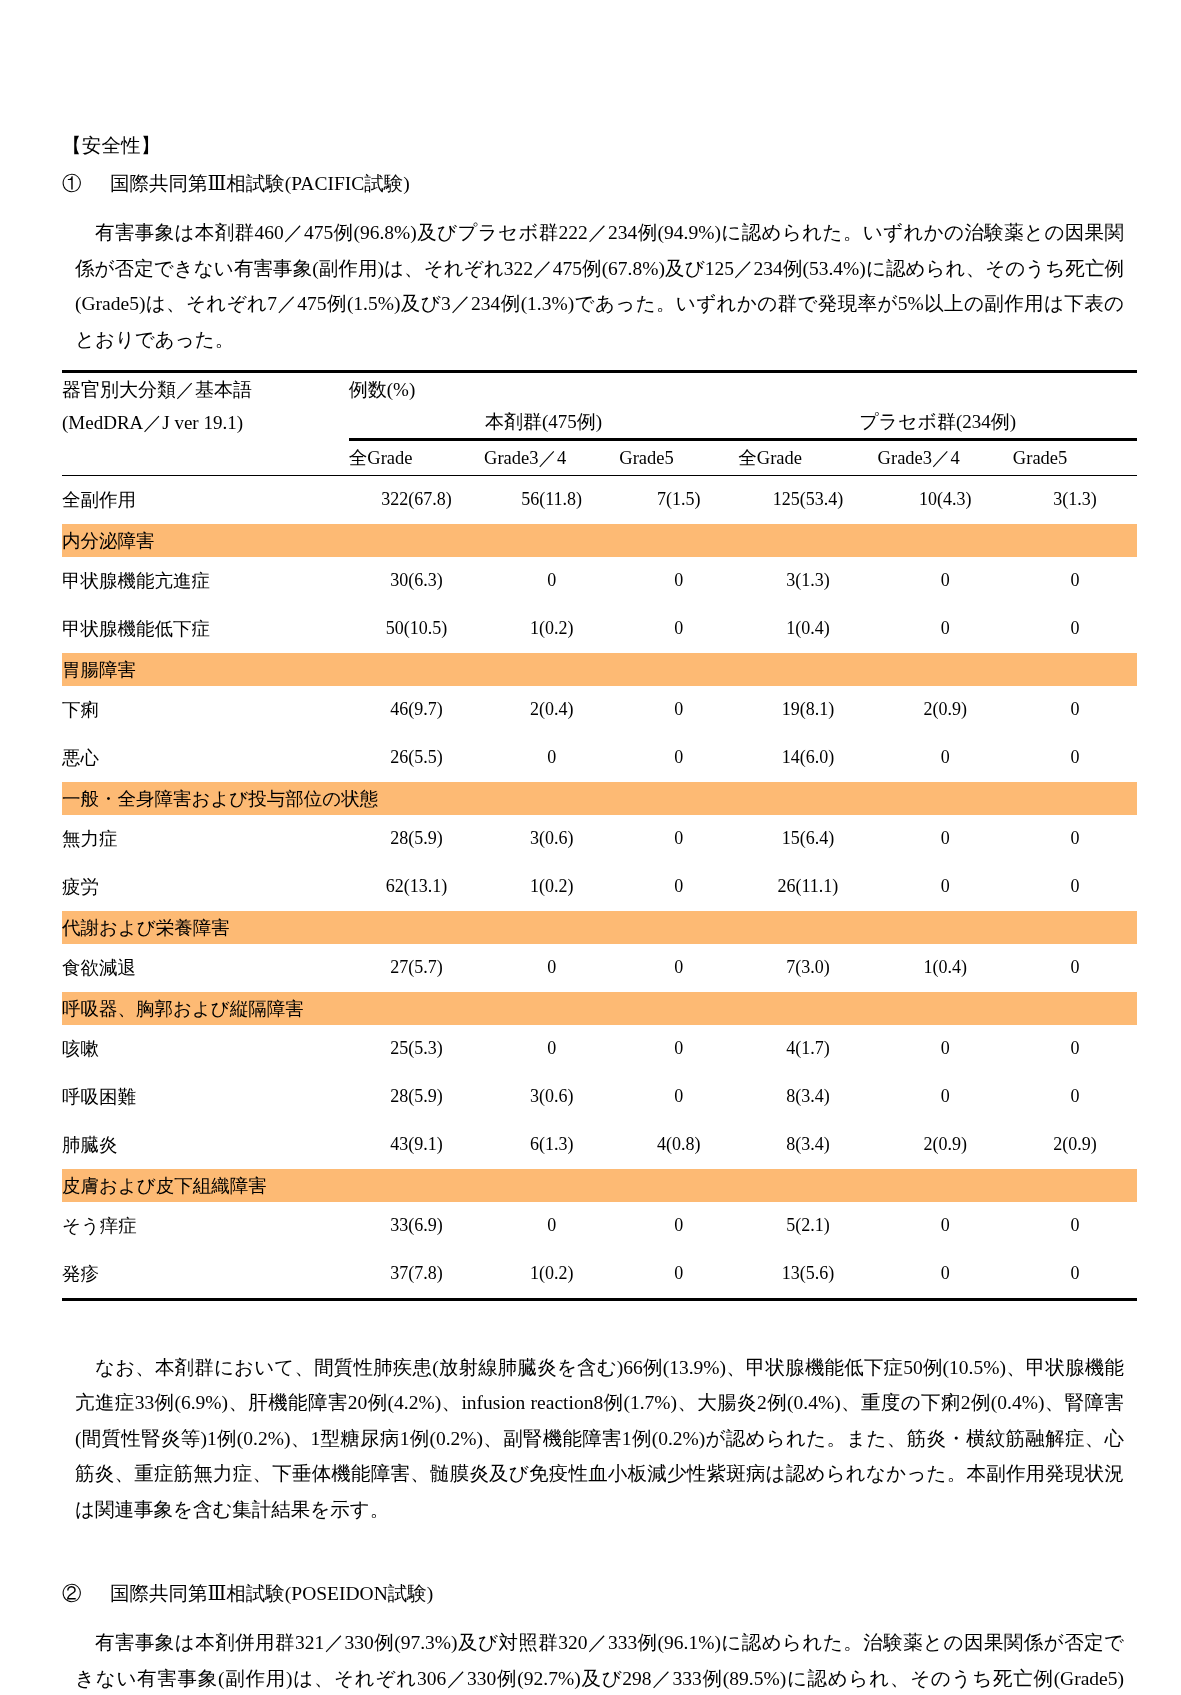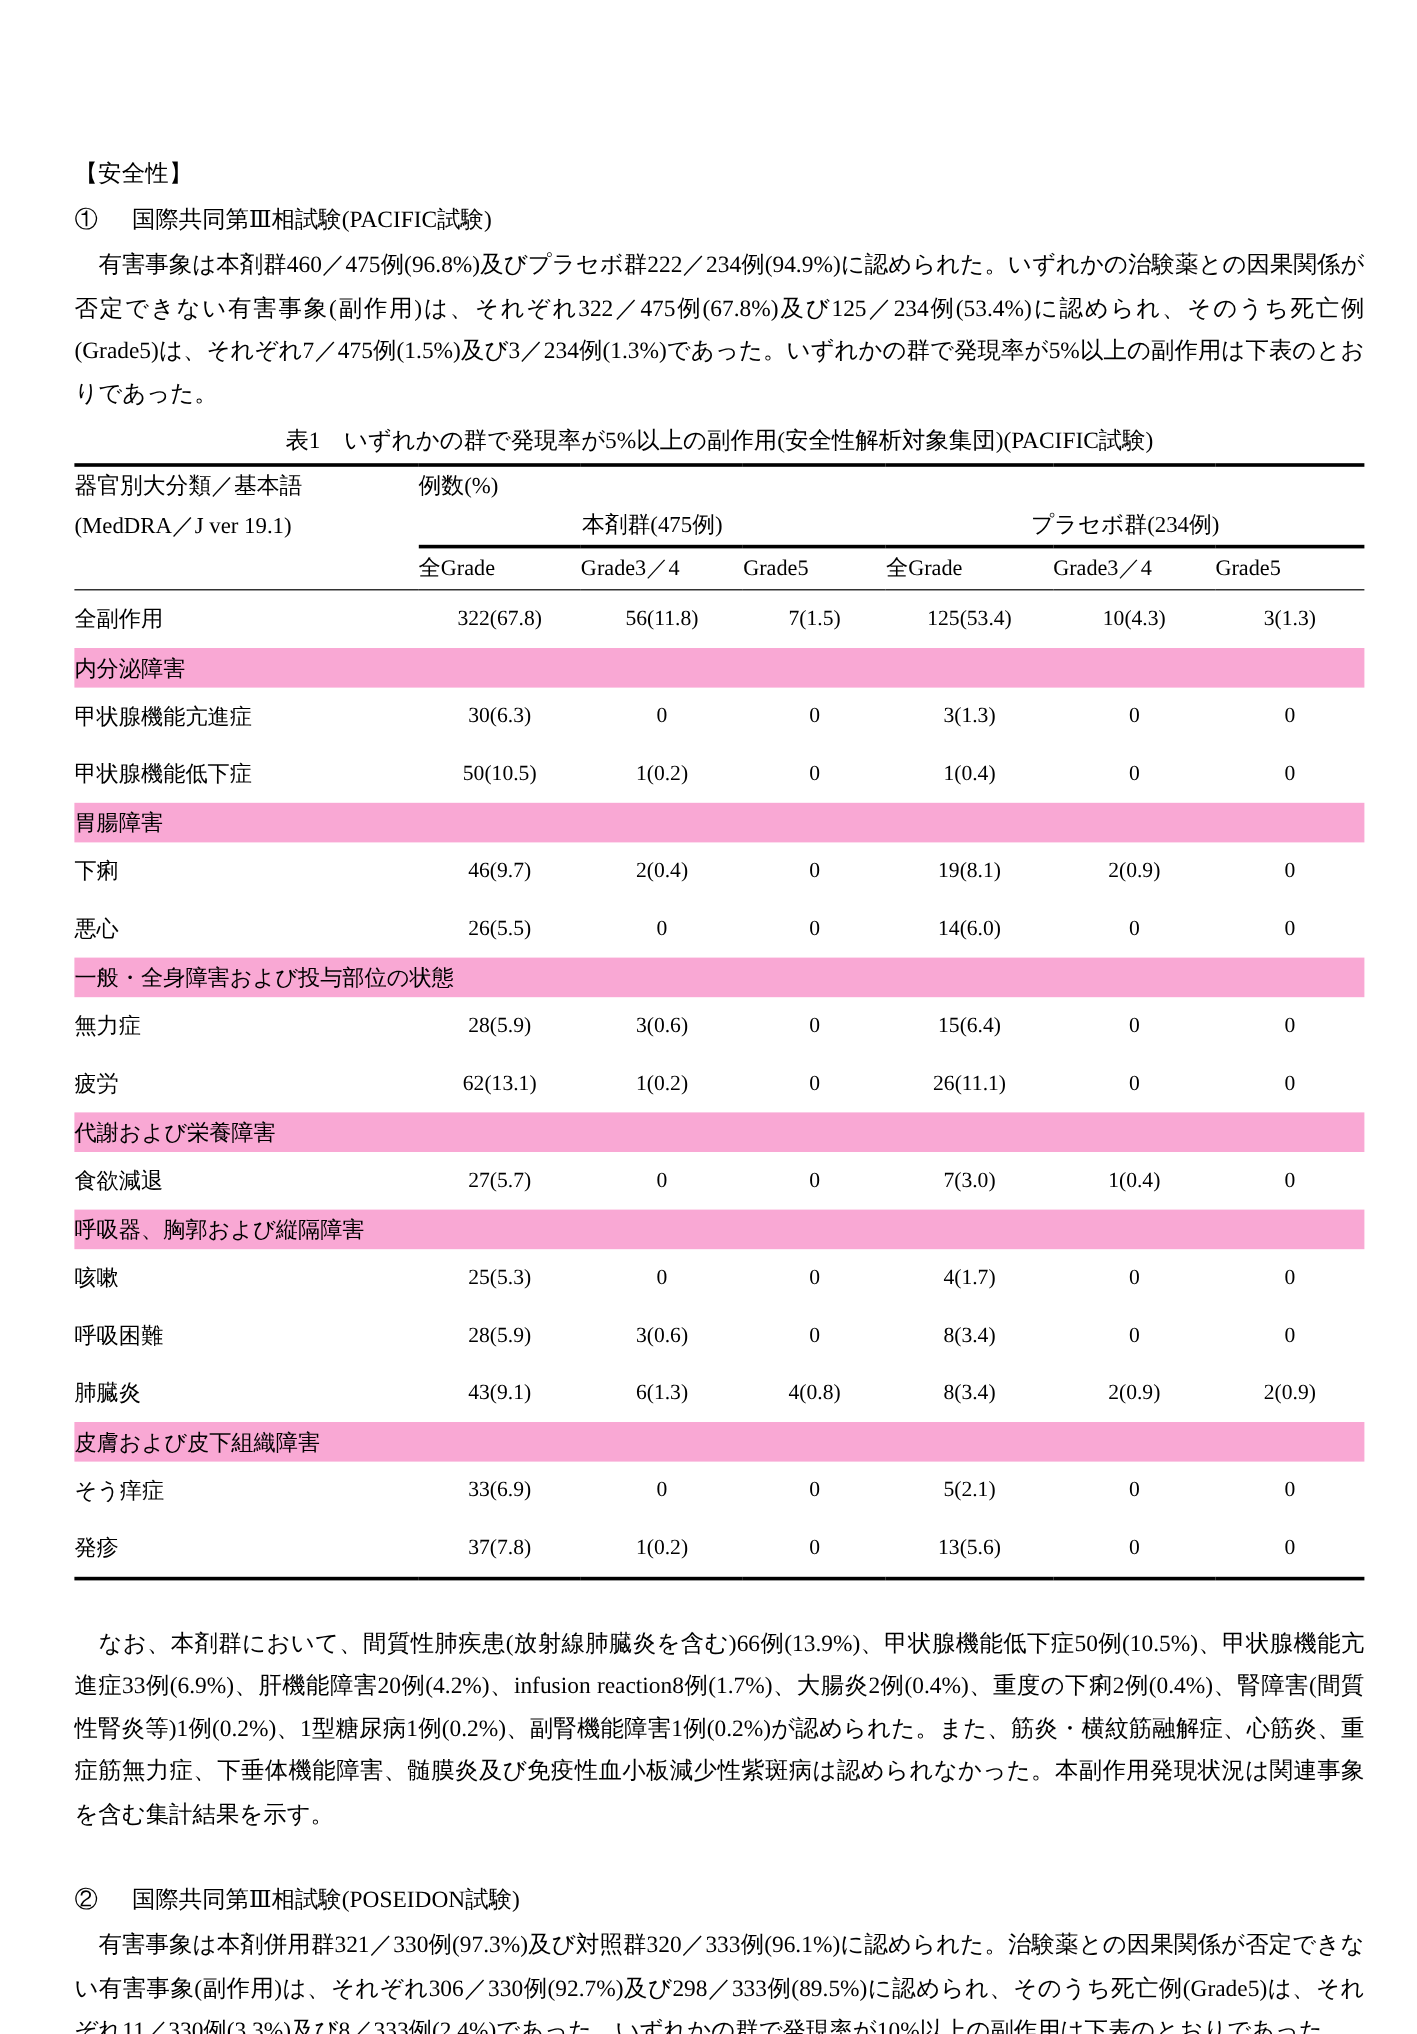--- a/index.html
+++ b/index.html
@@ -34,21 +34,21 @@
     line-height: 36px;
     margin: 0 0 2px 0;
   }
   .numbered .marker {
     display: inline-block;
     width: 48px;
   }
   p.body-text {
     font-size: 19.5px;
     line-height: 35.5px;
-    margin: 0;
+    margin: 13px;
     text-align: justify;
     text-justify: inter-character;
     letter-spacing: 0;
   }
   p.body-text.indent {
     text-indent: 20px;
   }
   .gap-large { height: 36px; }
 
   
@@ -84,21 +84,21 @@
   td.nameCell {
     text-align: left;
     padding-left: 6px;
     height: 48px;
   }
   td.numCell {
     text-align: center;
     height: 34px;
   }
   td.grp {
-    background: #f9a8d4;
+    background: #fdba74;
     text-align: left;
     padding-left: 6px;
     height: 33px;
     font-size: 18.5px;
   }
   td.term {
     padding-left: 34px;
     font-size: 18.5px;
   }
   td.allterm {
@@ -136,21 +136,20 @@
 <div class="page">
 
   <div class="sec-head">【安全性】</div>
 
   <div class="numbered">
     <span class="marker">①</span><span>国際共同第Ⅲ相試験(PACIFIC試験)</span>
   </div>
 
   <p class="body-text indent">有害事象は本剤群460／475例(96.8%)及びプラセボ群222／234例(94.9%)に認められた。いずれかの治験薬との因果関係が否定できない有害事象(副作用)は、それぞれ322／475例(67.8%)及び125／234例(53.4%)に認められ、そのうち死亡例(Grade5)は、それぞれ7／475例(1.5%)及び3／234例(1.3%)であった。いずれかの群で発現率が5%以上の副作用は下表のとおりであった。</p>
 
-  <div class="table-caption">表1　いずれかの群で発現率が5%以上の副作用(安全性解析対象集団)(PACIFIC試験)</div>
 
   <table class="ae">
     <colgroup>
       <col style="width:282px">
       <col style="width:133px">
       <col style="width:133px">
       <col style="width:117px">
       <col style="width:137px">
       <col style="width:133px">
       <col style="width:122px">

